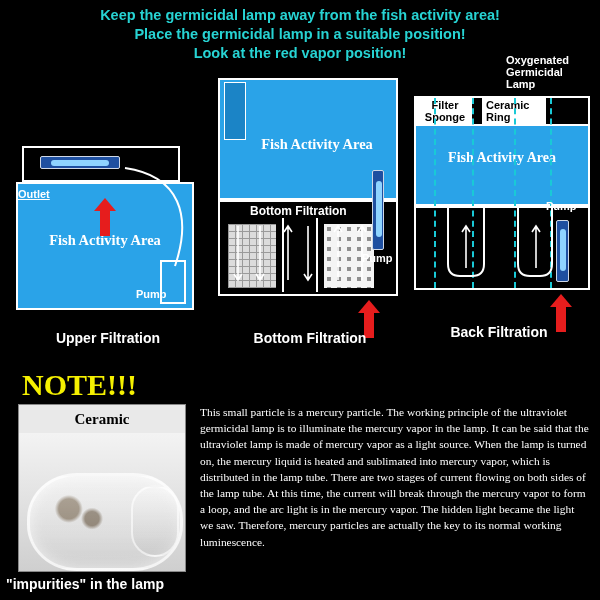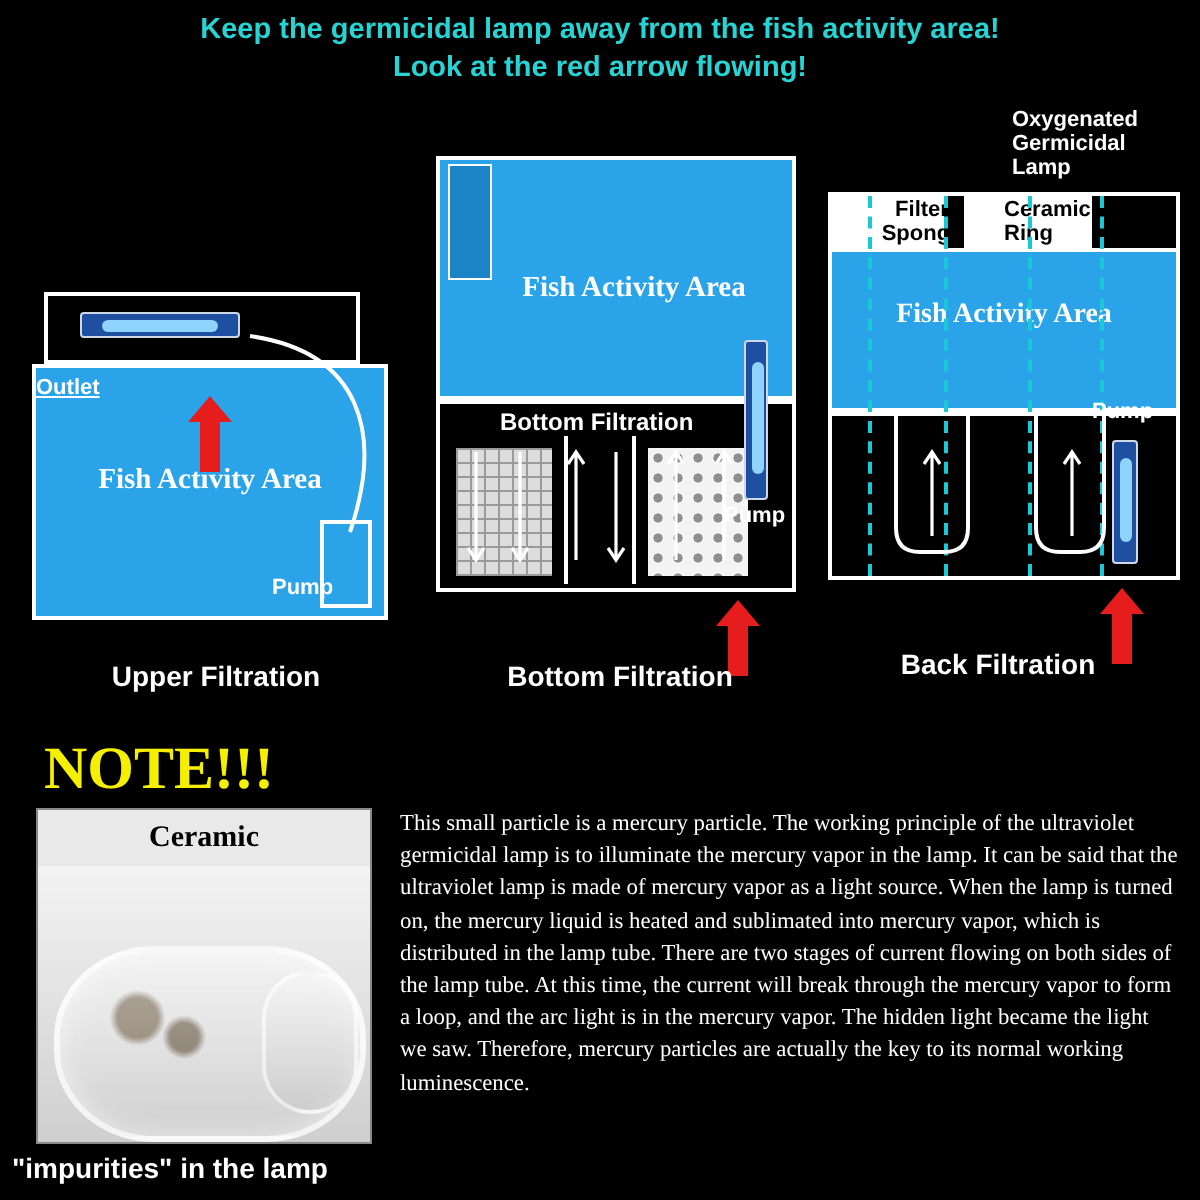--- a/index.html
+++ b/index.html
@@ -36,21 +36,21 @@
   .lamp{position:absolute;background:#1e4fa0;border:1px solid #cfd8e6;box-sizing:border-box;}
   .lamp-inner{position:absolute;background:#8fd4ff;}
   .red-arrow{position:absolute;}
   .red-arrow .shaft{position:absolute;background:#e61d1d;}
   .red-arrow .head{
     position:absolute;width:0;height:0;
     border-left:11px solid transparent;border-right:11px solid transparent;
     border-bottom:13px solid #e61d1d;
   }
   .small-label{position:absolute;color:#fff;font-weight:bold;font-size:11px;white-space:nowrap;}
-  .blk-label{position:absolute;color:#000;font-weight:bold;font-size:11px;white-space:nowrap;margin-left:16px;}
+  .blk-label{position:absolute;color:#000;font-weight:bold;font-size:11px;white-space:nowrap;}
   .dash-v{position:absolute;border-left:2px dashed #19c9d6;}
   .grid-media{position:absolute;background:#cfcfcf;}
   .dot-media{position:absolute;background:#f2f2f2;}
 
   
   .note-title{
     position:absolute;left:22px;top:368px;
     color:#f5f000;font-weight:bold;font-size:30px;
     font-family:"Liberation Serif", serif;
     text-align:right;
@@ -92,21 +92,22 @@
     font-family:"Liberation Serif", serif;
   }
 </style>
 </head>
 <body>
 
 <div class="stage">
 
   <div class="headline">
     <div>Keep the germicidal lamp away from the fish activity area!</div>
-    <div>Look at the red arrow flowing!</div>
+    <div>Place the germicidal lamp in a suitable position!</div>
+    <div>Look at the red vapor position!</div>
   </div>
 
   <div class="panel" style="left:10px;top:140px;width:196px;height:220px;">
 
     <div class="outline" style="left:12px;top:6px;width:158px;height:36px;"></div>
 
     <div class="lamp" style="left:30px;top:16px;width:80px;height:13px;border-radius:2px;">
       <div class="lamp-inner" style="left:10px;top:3px;width:58px;height:6px;border-radius:3px;"></div>
     </div>
 

